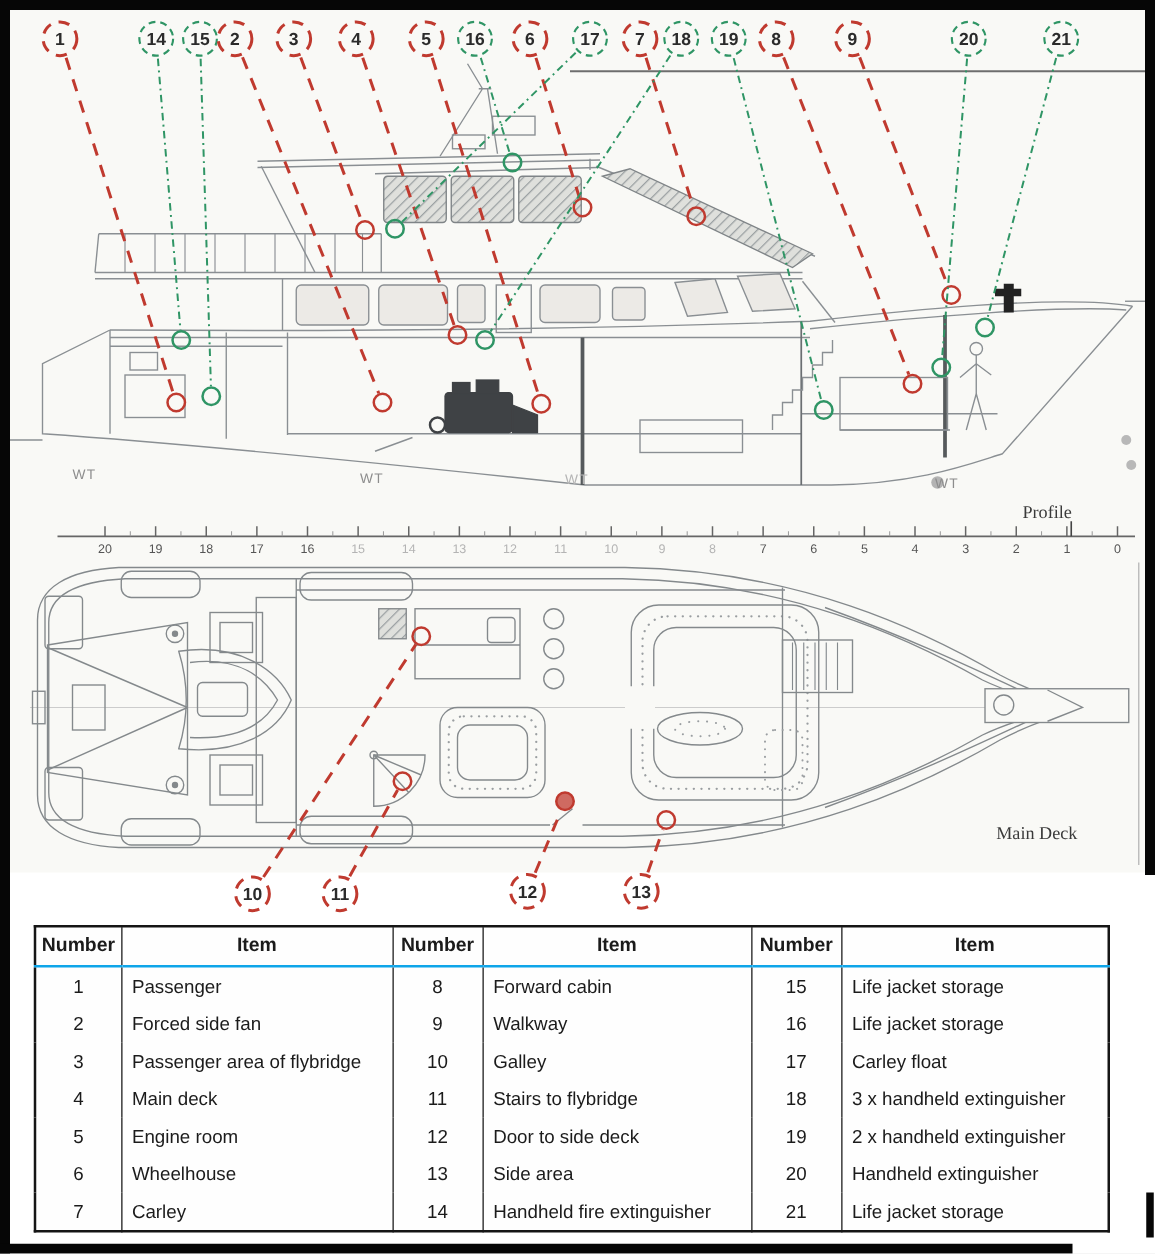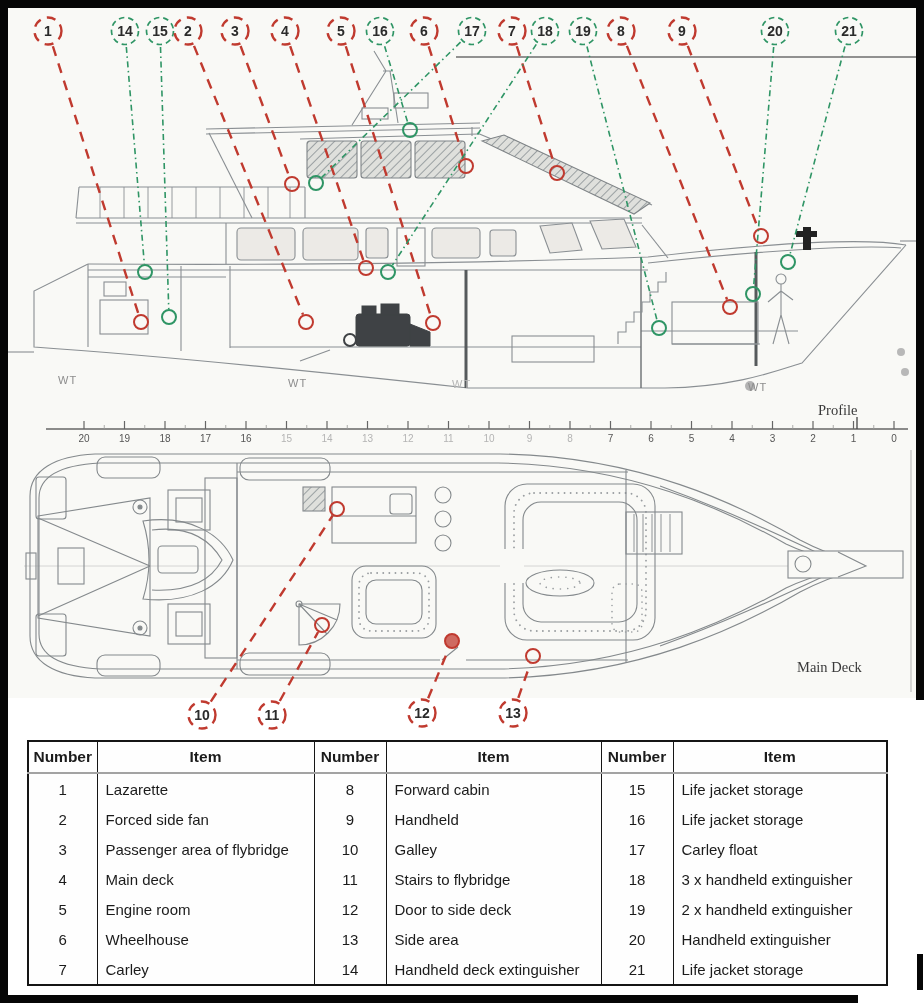--- a/index.html
+++ b/index.html
@@ -13,21 +13,21 @@
   #frame-tick{left:917px;top:954px;width:6px;height:36px;}
   #diagram-svg{position:absolute;left:0;top:0;}
   .floating-label{position:absolute;color:#3a3a3a;font-size:14.5px;font-family:Liberation Serif, serif;}
   .wt{position:absolute;color:#8d8d8d;font-size:11px;letter-spacing:1px;}
   .wt-faint{color:#b5b5b5;}
   #legend-table{position:absolute;left:27px;top:740px;width:859px;border-collapse:collapse;
                 table-layout:fixed;background:#fefefe;border:2.2px solid #151515;
                 font-size:15px;color:#1b1b1b;}
   #legend-table th{font-weight:700;font-size:15.5px;text-align:center;height:30px;
                    border-left:1.6px solid #151515;border-right:1.6px solid #151515;
-                   border-bottom:2px solid #a3a3a3;padding:0;}
+                   border-bottom:2px solid #0ea5e9;padding:0;}
   #legend-table td{height:30px;padding:0;border-left:1.6px solid #151515;
                    border-right:1.6px solid #151515;}
   #legend-table td.num{text-align:center;}
   #legend-table td.item{text-align:left;padding-left:8px;}
 </style>
 </head>
 <body>
 
 <div id="page">
 
@@ -435,31 +435,31 @@
           <th>Item</th>
           <th>Number</th>
           <th>Item</th>
           <th>Number</th>
           <th>Item</th>
         </tr>
       </thead>
     <tbody id="legend-body">
         <tr>
           <td class="num">1</td>
-          <td class="item">Lazarette</td>
+          <td class="item">Passenger</td>
           <td class="num">8</td>
           <td class="item">Forward cabin</td>
           <td class="num">15</td>
           <td class="item">Life jacket storage</td>
         </tr>
         <tr>
           <td class="num">2</td>
           <td class="item">Forced side fan</td>
           <td class="num">9</td>
-          <td class="item">Handheld</td>
+          <td class="item">Walkway</td>
           <td class="num">16</td>
           <td class="item">Life jacket storage</td>
         </tr>
         <tr>
           <td class="num">3</td>
           <td class="item">Passenger area of flybridge</td>
           <td class="num">10</td>
           <td class="item">Galley</td>
           <td class="num">17</td>
           <td class="item">Carley float</td>
@@ -485,21 +485,21 @@
           <td class="item">Wheelhouse</td>
           <td class="num">13</td>
           <td class="item">Side area</td>
           <td class="num">20</td>
           <td class="item">Handheld extinguisher</td>
         </tr>
         <tr>
           <td class="num">7</td>
           <td class="item">Carley</td>
           <td class="num">14</td>
-          <td class="item">Handheld deck extinguisher</td>
+          <td class="item">Handheld fire extinguisher</td>
           <td class="num">21</td>
           <td class="item">Life jacket storage</td>
         </tr>
       </tbody>
   </table>
 
   <div class="frame" id="frame-top"></div>
   <div class="frame" id="frame-left"></div>
   <div class="frame" id="frame-right"></div>
   <div class="frame" id="frame-bottom"></div>

